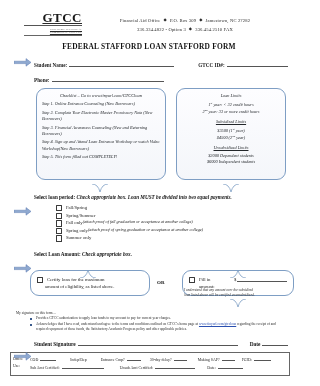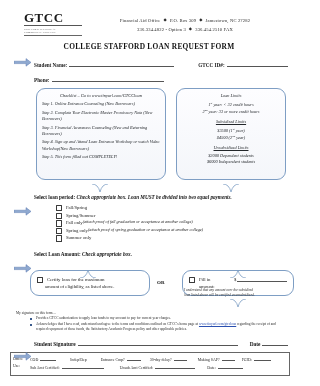--- a/index.html
+++ b/index.html
@@ -8,21 +8,21 @@
     background:#ffffff;
     font-family:"Liberation Serif", serif;
     color:#2a2a2a;
     overflow:hidden;
     position:relative;
   }
   .page{position:relative;width:298px;height:386px;box-sizing:border-box;}
 
   
   .header{display:flex;align-items:flex-start;padding:11px 10px 0 24px;}
-  .logo{width:58px;flex:0 0 58px;text-align:left;line-height:1;}
+  .logo{width:58px;flex:0 0 58px;text-align:right;line-height:1;text-decoration:underline;}
   .logo-main{
     font-family:"Liberation Serif", serif;
     font-weight:bold;font-size:13px;letter-spacing:.5px;color:#1a1a1a;
     border-bottom:1px solid #555;padding-bottom:1px;
   }
   .logo-sub{
     font-size:2.6px;letter-spacing:.2px;color:#3a3a3a;
     border-bottom:1px solid #666;padding-top:1.5px;line-height:1.45;
   }
   .contact{flex:1;text-align:center;padding-top:5px;}
@@ -142,21 +142,21 @@
     <div class="contact">
       <div class="contact-line">
         <span>Financial Aid Office</span><span class="dia">◆</span><span>P.O. Box 309</span><span class="dia">◆</span><span>Jamestown, NC 27282</span>
       </div>
       <div class="contact-line">
         <span>336.334.4822 - Option 3</span><span class="dia">◆</span><span>336.454.2510 FAX</span>
       </div>
     </div>
   </div>
 
-  <div class="form-title">COLLEGE STAFFORD LOAN REQUEST FORM</div>
+  <div class="form-title">FEDERAL STAFFORD LOAN STAFFORD FORM</div>
 
   <div class="arrow" style="left:14px;top:58px;">
     <svg width="17" height="9" viewBox="0 0 17 9">
         <path d="M0 3.2 L12 3.2 L12 0.6 L17 4.4 L12 8.2 L12 5.6 L0 5.6 Z" fill="#8fa9d0" stroke="#5c7bb0" stroke-width=".5"></path>
       </svg>
   </div>
   <div class="namerow">
     <span class="fld-label">Student Name:</span>
     <span class="rule fixed" style="width:105px;"></span>
     <span class="fld-label" style="margin-left:24px;">GTCC ID#:</span>

